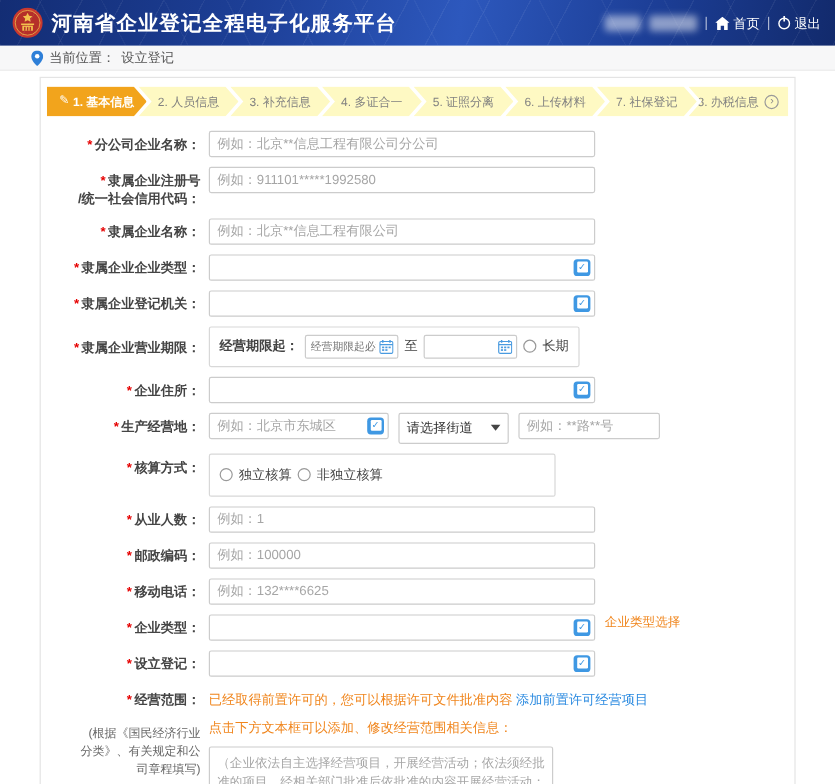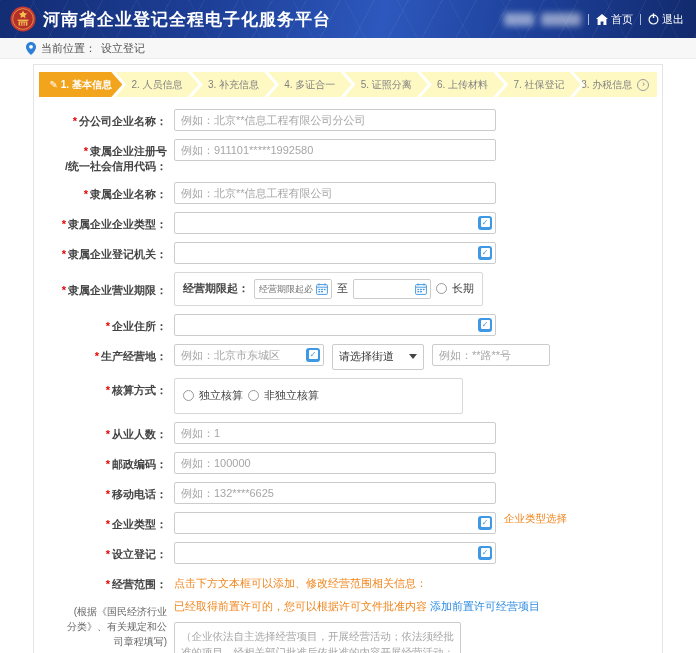--- a/index.html
+++ b/index.html
@@ -319,22 +319,22 @@
         </span>
     </div>
   </div>
 
   <div class="row">
     <div class="lbl">
       <span class="req">*</span><span>经营范围：</span>
       <div class="note">(根据《国民经济行业分类》、有关规定和公司章程填写)</div>
     </div>
     <div class="ctrl">
-      <div class="hintline hint-o">点击下方文本框可以添加、修改经营范围相关信息：</div>
       <div class="hintline">
         <span class="hint-o">已经取得前置许可的，您可以根据许可文件批准内容</span>
         <span class="hint-b">添加前置许可经营项目</span>
       </div>
+      <div class="hintline hint-o">点击下方文本框可以添加、修改经营范围相关信息：</div>
       <textarea class="scope" placeholder="（企业依法自主选择经营项目，开展经营活动；依法须经批准的项目，经相关部门批准后依批准的内容开展经营活动；不得从事本市产业政策禁止和限制类项目的经营活动。）" style=""></textarea>
     </div>
   </div>
 
 </div>
 
 </body></html>

